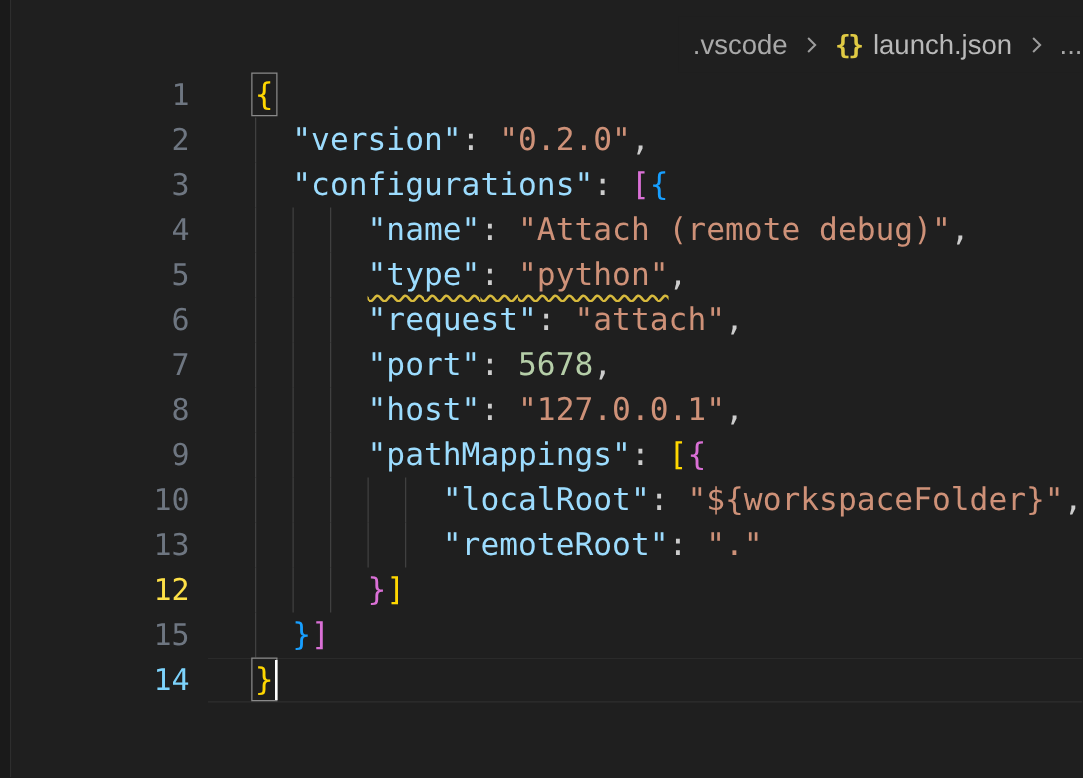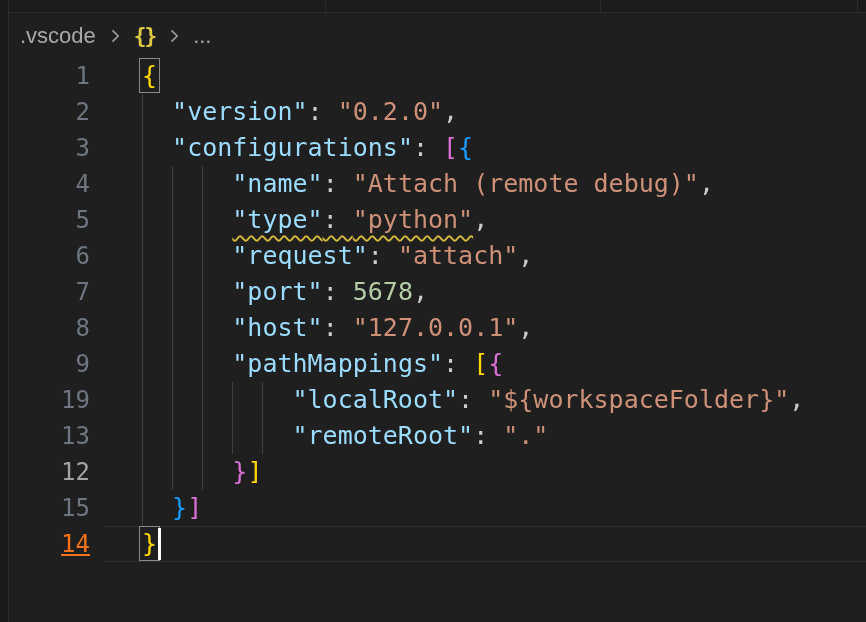--- a/index.html
+++ b/index.html
@@ -2,21 +2,21 @@
 <html><head>
 <meta charset="utf-8">
 <style>
   * { margin:0; padding:0; box-sizing:border-box; }
   html,body { width:866px; height:622px; overflow:hidden; background:#1f1f1f; }
   body { display:flex; font-family:"Liberation Sans", sans-serif; }
 
   
   .left-edge { width:9px; height:622px; background:#1a1a1a; border-right:1px solid #2e2e2e; flex:none; }
 
-  .main { flex:1; display:flex; flex-direction:column; height:442px; min-width:0; }
+  .main { flex:1; display:flex; flex-direction:column; height:442px; min-width:0;align-items:flex-end; }
 
   
   .tabbar-strip { height:13px; background:#1c1c1c; border-bottom:1px solid #2b2b2b; position:relative; flex:none; }
   .tab-separator { position:absolute; top:0; bottom:0; width:1px; background:#2b2b2b; }
 
   
   .breadcrumb { height:45px; display:flex; align-items:center; padding-left:11px; gap:9px;
                 color:#a9a9a9; font-size:22px; background:#1f1f1f; flex:none; }
   .crumb { cursor:pointer; }
   .crumb-file { color:#b9b9b9; }
@@ -50,20 +50,21 @@
   </div>
 
   <div class="breadcrumb">
     <span class="crumb">.vscode</span>
     <span class="chevron">
       <svg width="20" height="20" viewBox="0 0 16 16">
           <path d="M6 3.5l4.5 4.5L6 12.5" stroke="#9d9d9d" stroke-width="1.3" fill="none"></path>
         </svg>
     </span>
     <span class="crumb-icon" style="color: rgb(224, 202, 68);">{}</span>
+    <span class="crumb crumb-file">launch.json</span>
     <span class="chevron">
       <svg width="20" height="20" viewBox="0 0 16 16">
           <path d="M6 3.5l4.5 4.5L6 12.5" stroke="#9d9d9d" stroke-width="1.3" fill="none"></path>
         </svg>
     </span>
     <span class="crumb">...</span>
   </div>
 
   <div class="code-area">
     <div id="code-lines">
@@ -97,35 +98,35 @@
         </div>
         <div class="code-line">
           <div class="line-number" style="color: rgb(110, 118, 129);">8</div>
           <div class="line-content"><div class="indent-guide" style="background: rgb(64, 64, 64); left: calc(0ch + 38px);"></div><div class="indent-guide" style="background: rgb(64, 64, 64); left: calc(2ch + 38px);"></div><div class="indent-guide" style="background: rgb(64, 64, 64); left: calc(4ch + 38px);"></div><span class="line-text">      <span style="color: rgb(156, 220, 254);">"host"</span><span style="color: rgb(204, 204, 204);">: </span><span style="color: rgb(206, 145, 120);">"127.0.0.1"</span><span style="color: rgb(204, 204, 204);">,</span></span></div>
         </div>
         <div class="code-line">
           <div class="line-number" style="color: rgb(110, 118, 129);">9</div>
           <div class="line-content"><div class="indent-guide" style="background: rgb(64, 64, 64); left: calc(0ch + 38px);"></div><div class="indent-guide" style="background: rgb(64, 64, 64); left: calc(2ch + 38px);"></div><div class="indent-guide" style="background: rgb(64, 64, 64); left: calc(4ch + 38px);"></div><span class="line-text">      <span style="color: rgb(156, 220, 254);">"pathMappings"</span><span style="color: rgb(204, 204, 204);">: </span><span style="color: rgb(255, 215, 0);">[</span><span style="color: rgb(218, 112, 214);">{</span></span></div>
         </div>
         <div class="code-line">
-          <div class="line-number" style="color: rgb(110, 118, 129);">19</div>
+          <div class="line-number" style="color: rgb(110, 118, 129);">10</div>
           <div class="line-content"><div class="indent-guide" style="background: rgb(64, 64, 64); left: calc(0ch + 38px);"></div><div class="indent-guide" style="background: rgb(64, 64, 64); left: calc(2ch + 38px);"></div><div class="indent-guide" style="background: rgb(64, 64, 64); left: calc(4ch + 38px);"></div><div class="indent-guide" style="background: rgb(64, 64, 64); left: calc(6ch + 38px);"></div><div class="indent-guide" style="background: rgb(64, 64, 64); left: calc(8ch + 38px);"></div><span class="line-text">          <span style="color: rgb(156, 220, 254);">"localRoot"</span><span style="color: rgb(204, 204, 204);">: </span><span style="color: rgb(206, 145, 120);">"${workspaceFolder}"</span><span style="color: rgb(204, 204, 204);">,</span></span></div>
         </div>
         <div class="code-line">
           <div class="line-number" style="color: rgb(110, 118, 129);">13</div>
           <div class="line-content"><div class="indent-guide" style="background: rgb(64, 64, 64); left: calc(0ch + 38px);"></div><div class="indent-guide" style="background: rgb(64, 64, 64); left: calc(2ch + 38px);"></div><div class="indent-guide" style="background: rgb(64, 64, 64); left: calc(4ch + 38px);"></div><div class="indent-guide" style="background: rgb(64, 64, 64); left: calc(6ch + 38px);"></div><div class="indent-guide" style="background: rgb(64, 64, 64); left: calc(8ch + 38px);"></div><span class="line-text">          <span style="color: rgb(156, 220, 254);">"remoteRoot"</span><span style="color: rgb(204, 204, 204);">: </span><span style="color: rgb(206, 145, 120);">"."</span></span></div>
         </div>
         <div class="code-line">
-          <div class="line-number" style="color: #a3a3a3;">12</div>
+          <div class="line-number" style="color: #fde047;">12</div>
           <div class="line-content"><div class="indent-guide" style="background: rgb(64, 64, 64); left: calc(0ch + 38px);"></div><div class="indent-guide" style="background: rgb(64, 64, 64); left: calc(2ch + 38px);"></div><div class="indent-guide" style="background: rgb(64, 64, 64); left: calc(4ch + 38px);"></div><span class="line-text">      <span style="color: rgb(218, 112, 214);">}</span><span style="color: rgb(255, 215, 0);">]</span></span></div>
         </div>
         <div class="code-line">
           <div class="line-number" style="color: rgb(110, 118, 129);">15</div>
           <div class="line-content"><div class="indent-guide" style="background: rgb(64, 64, 64); left: calc(0ch + 38px);"></div><span class="line-text">  <span style="color: rgb(23, 159, 255);">}</span><span style="color: rgb(218, 112, 214);">]</span></span></div>
         </div>
         <div class="code-line current">
-          <div class="line-number" style="color: #f97316; text-decoration: underline;">14</div>
+          <div class="line-number" style="color: #7dd3fc;">14</div>
           <div class="line-content"><span class="line-text"><span class="match-box" style="color: rgb(255, 215, 0);">}</span></span><div class="cursor-caret" style="background: rgb(255, 255, 255); left: calc(1ch + 39px);"></div></div>
         </div>
       </div>
   </div>
 
 </div>
 
 </body></html>

